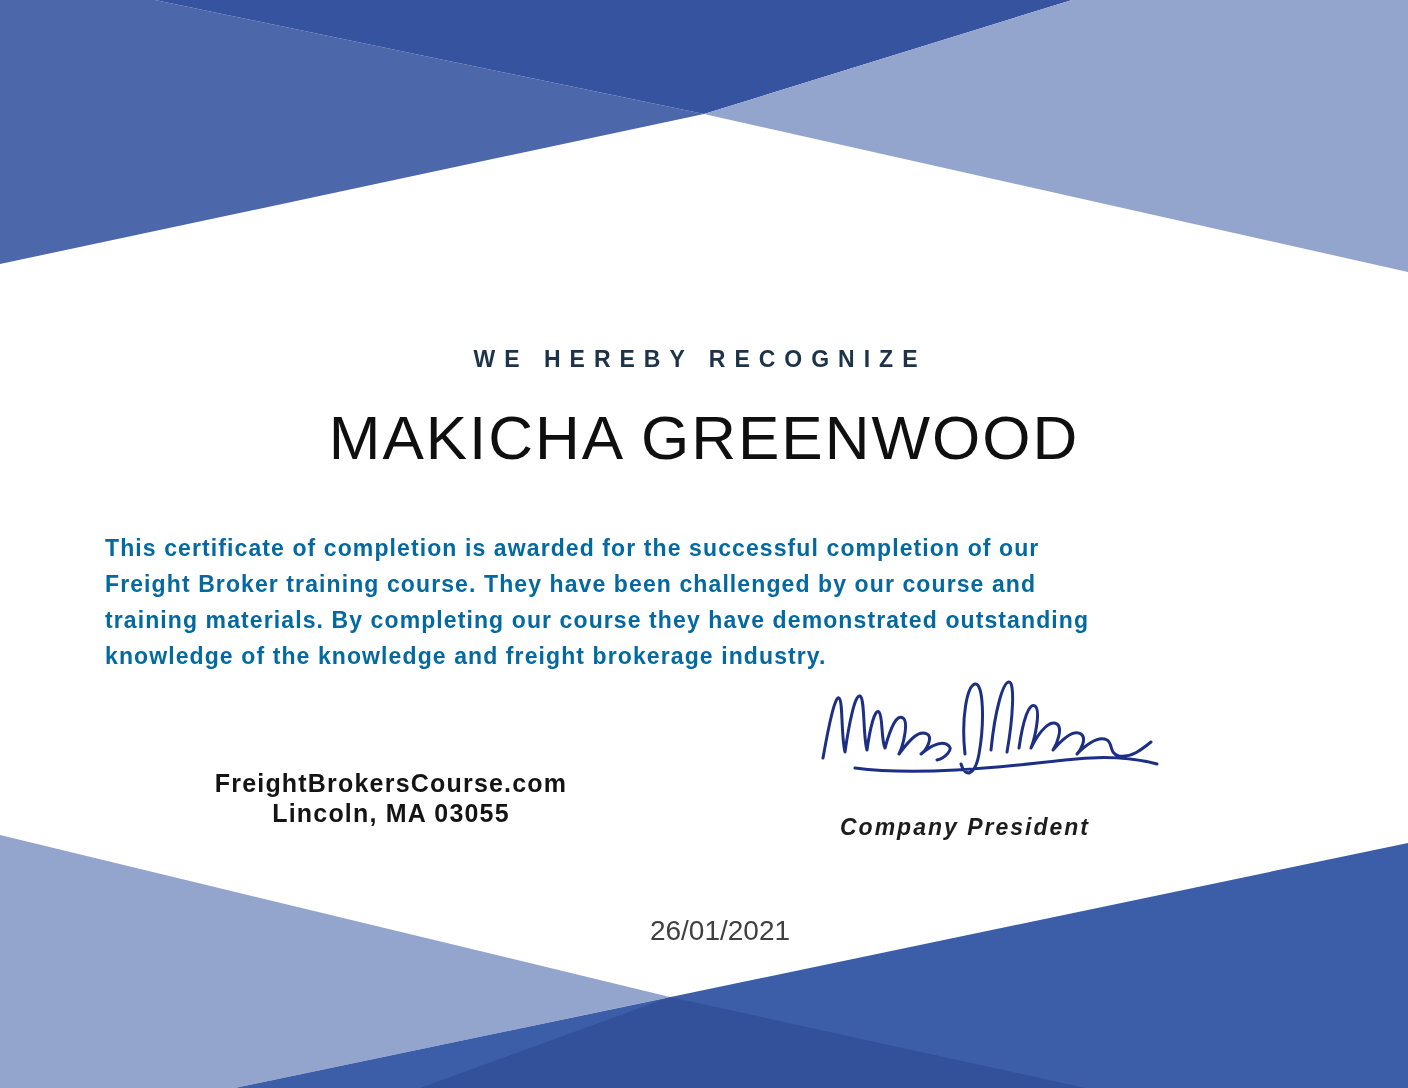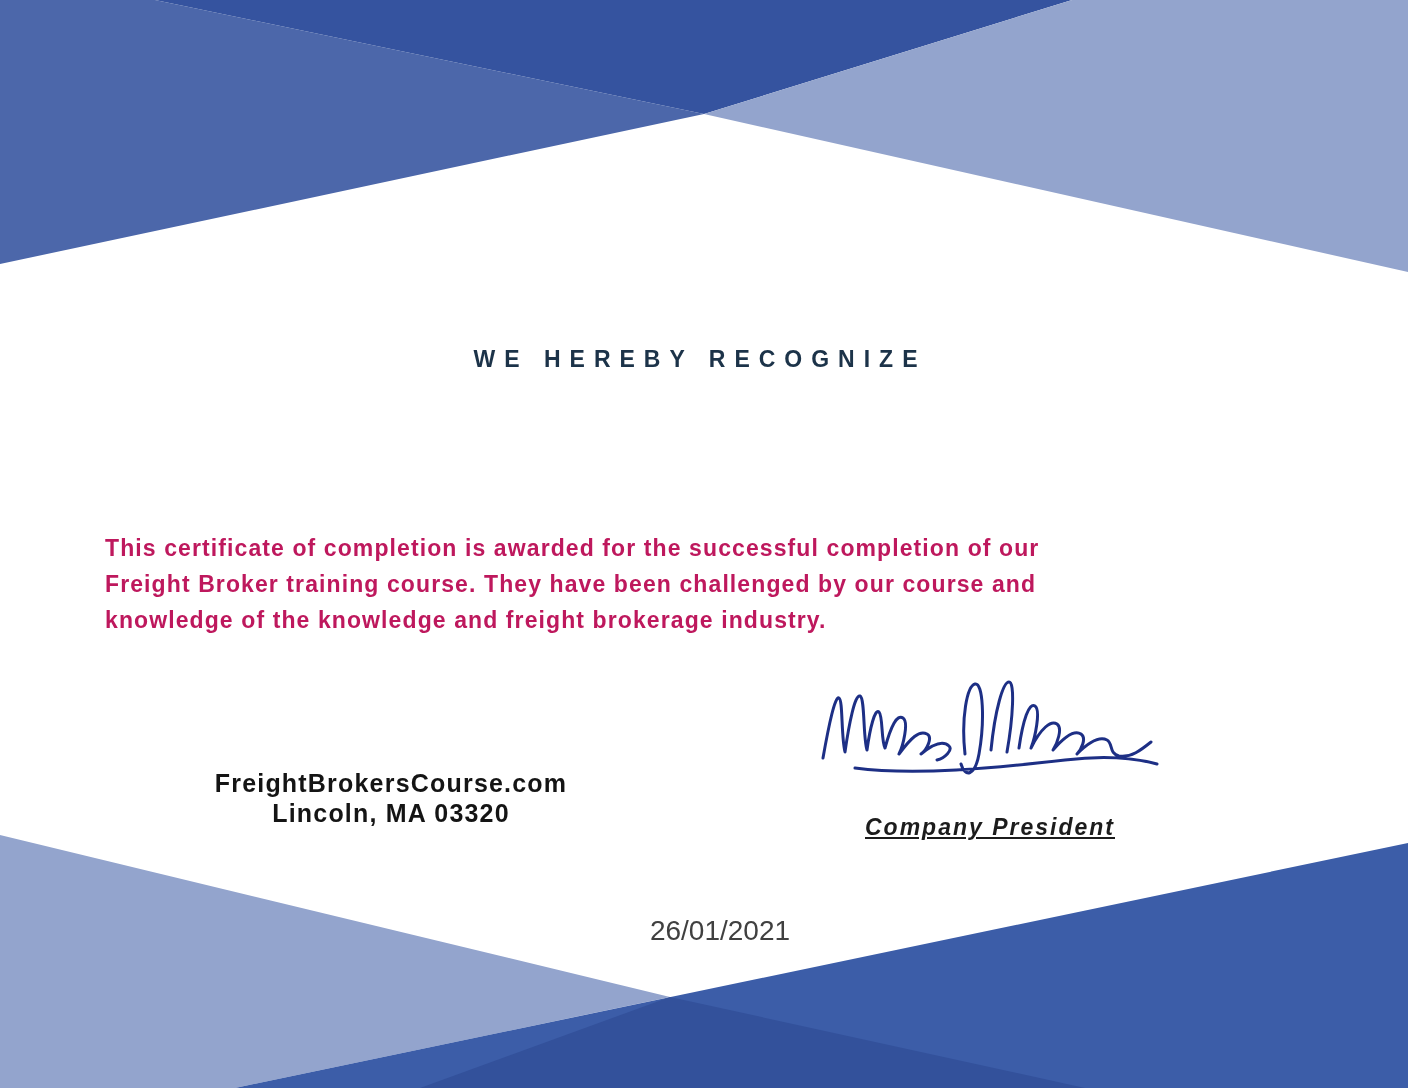--- a/index.html
+++ b/index.html
@@ -31,21 +31,21 @@
     text-align:center;
     font-size:62px;font-weight:400;
     letter-spacing:2px;
     color:#0f0f0f;
   }
   .body-text{
     left:105px;top:530px;width:1210px;
     font-size:23px;font-weight:700;
     letter-spacing:1.1px;
     line-height:36px;
-    color:#be185d;
+    color:#0369a1;
   }
   .issuer-block{
     left:176px;top:768px;width:430px;
     text-align:center;
     font-size:25px;font-weight:700;
     letter-spacing:1.2px;
     line-height:30px;
     color:#141414;
   }
   .logo-circle{
@@ -65,25 +65,23 @@
   .signature-svg{left:815px;top:662px;}
   .signatory-name{
     left:840px;top:782px;width:300px;
     text-align:center;
     font-size:27px;font-weight:700;
     letter-spacing:1.5px;
     color:#161616;
   }
   .signatory-title{
     left:840px;top:814px;width:300px;
-    text-align:center;
     font-size:23px;font-weight:700;font-style:italic;
     letter-spacing:2px;
     color:#1c1c1c;
-    text-decoration:underline;
   }
   .date{
     left:575px;top:915px;width:290px;
     text-align:center;
     font-size:28px;font-weight:400;
     color:#404040;
   }
 </style>
 </head>
 <body>
@@ -101,30 +99,32 @@
     <polygon points="0,835 670,997 235,1088 0,1088" fill="#93a4cd"></polygon>
 
     <polygon points="235,1088 1408,843 1408,1088" fill="#3c5da8"></polygon>
 
     <polygon points="670,997 420,1088 1085,1088" fill="#33519b"></polygon>
   </svg>
 
 
   <div class="abs subtitle">WE HEREBY RECOGNIZE</div>
 
+  <div class="abs recipient">MAKICHA GREENWOOD</div>
 
   <div class="abs body-text">
     <div>This certificate of completion is awarded for the successful completion of our</div>
     <div>Freight Broker training course. They have been challenged by our course and</div>
+    <div>training materials. By completing our course they have demonstrated outstanding</div>
     <div>knowledge of the knowledge and freight brokerage industry.</div>
   </div>
 
   <div class="abs issuer-block">
     <div>FreightBrokersCourse.com</div>
-    <div>Lincoln, MA 03320</div>
+    <div>Lincoln, MA 03055</div>
   </div>
 
 
   <svg class="abs signature-svg" width="345" height="130" viewBox="0 0 345 130" aria-hidden="true">
     <path fill="none" stroke-width="3" stroke-linecap="round" stroke-linejoin="round" d="M8,96 C14,62 20,34 24,36 C28,38 26,74 30,90
              C34,62 40,32 45,34 C50,36 48,76 52,88
              C55,66 60,46 64,50 C68,54 66,78 70,86
              C76,64 82,52 88,56 C94,60 88,84 84,92
              C96,76 104,68 112,72 C118,75 112,88 106,92
              C118,82 128,78 134,84 C138,88 130,96 122,98

